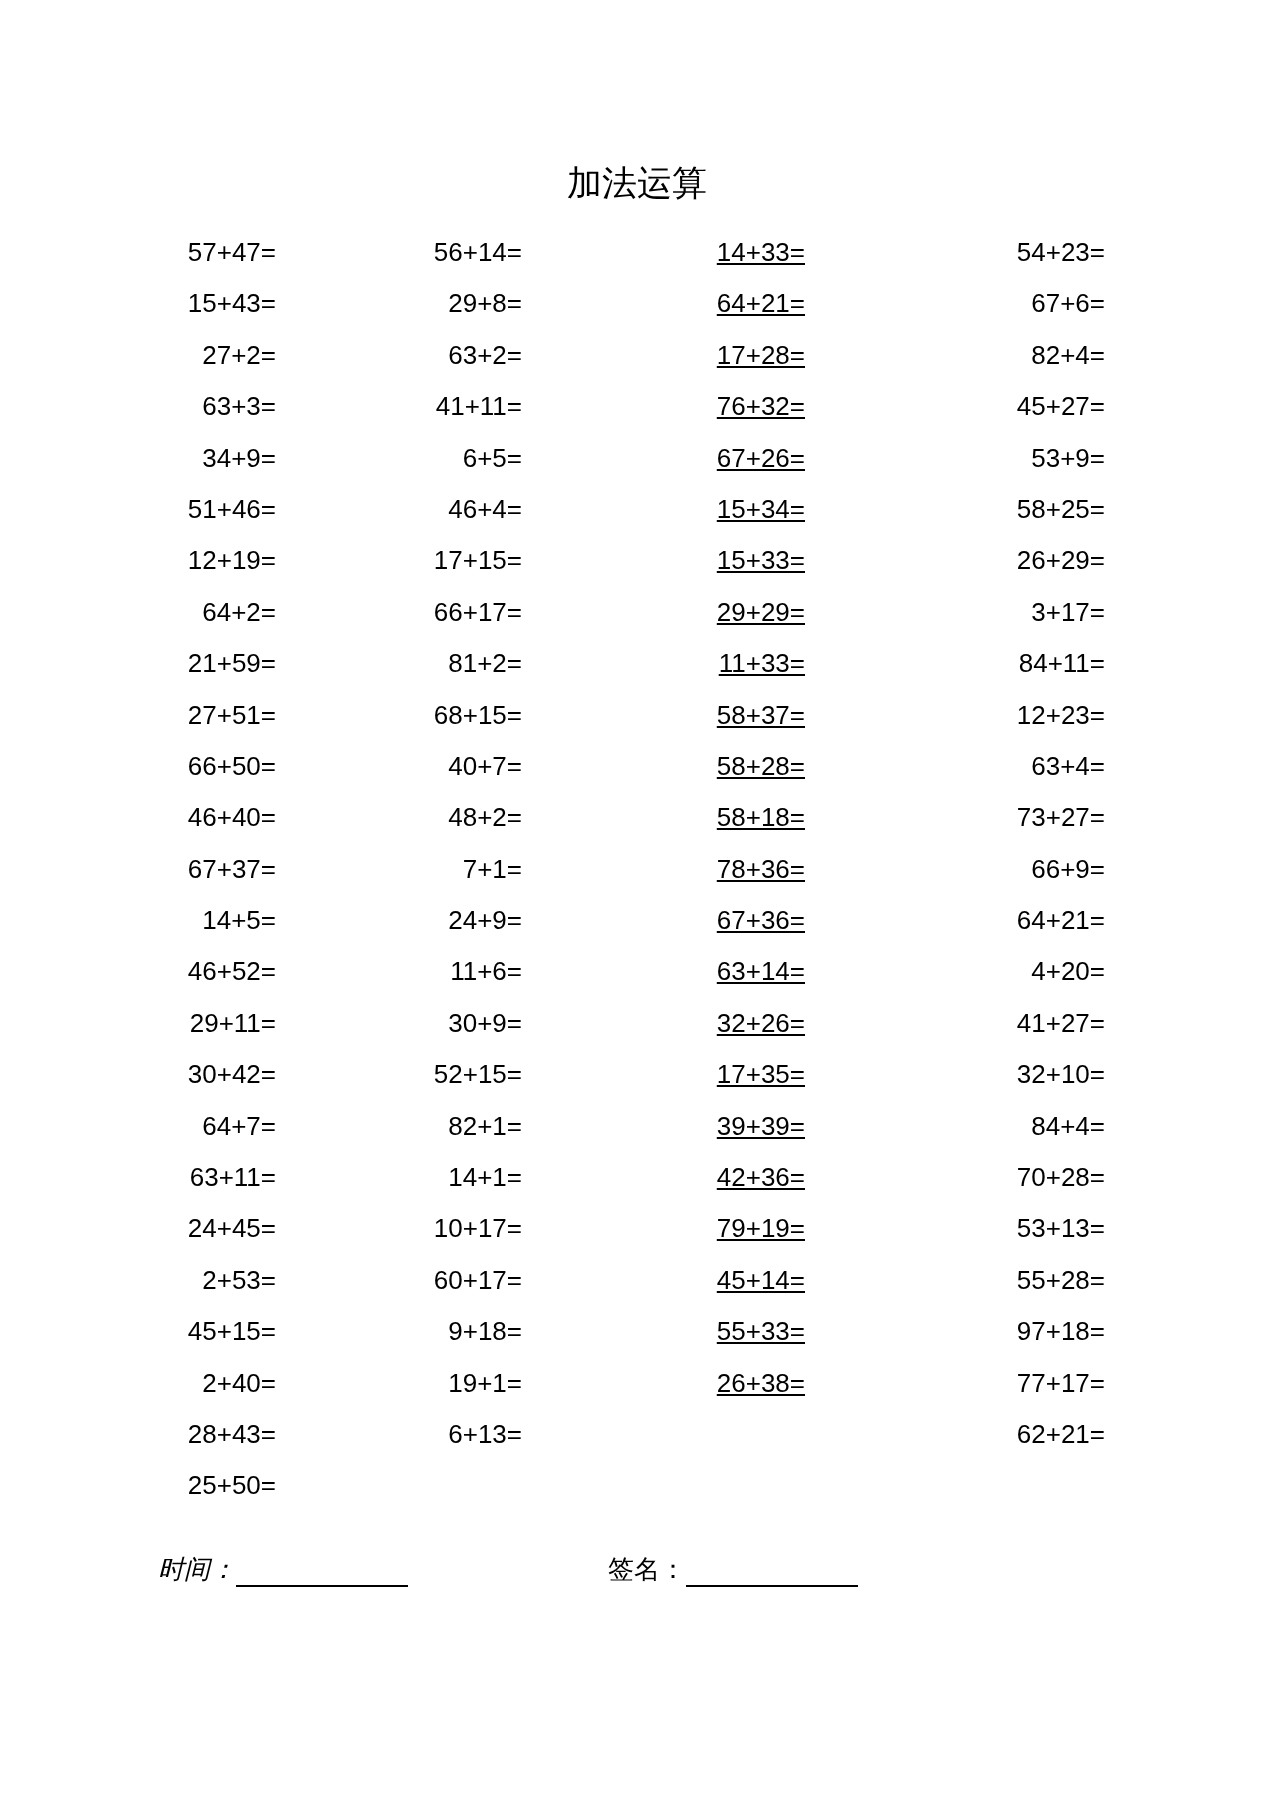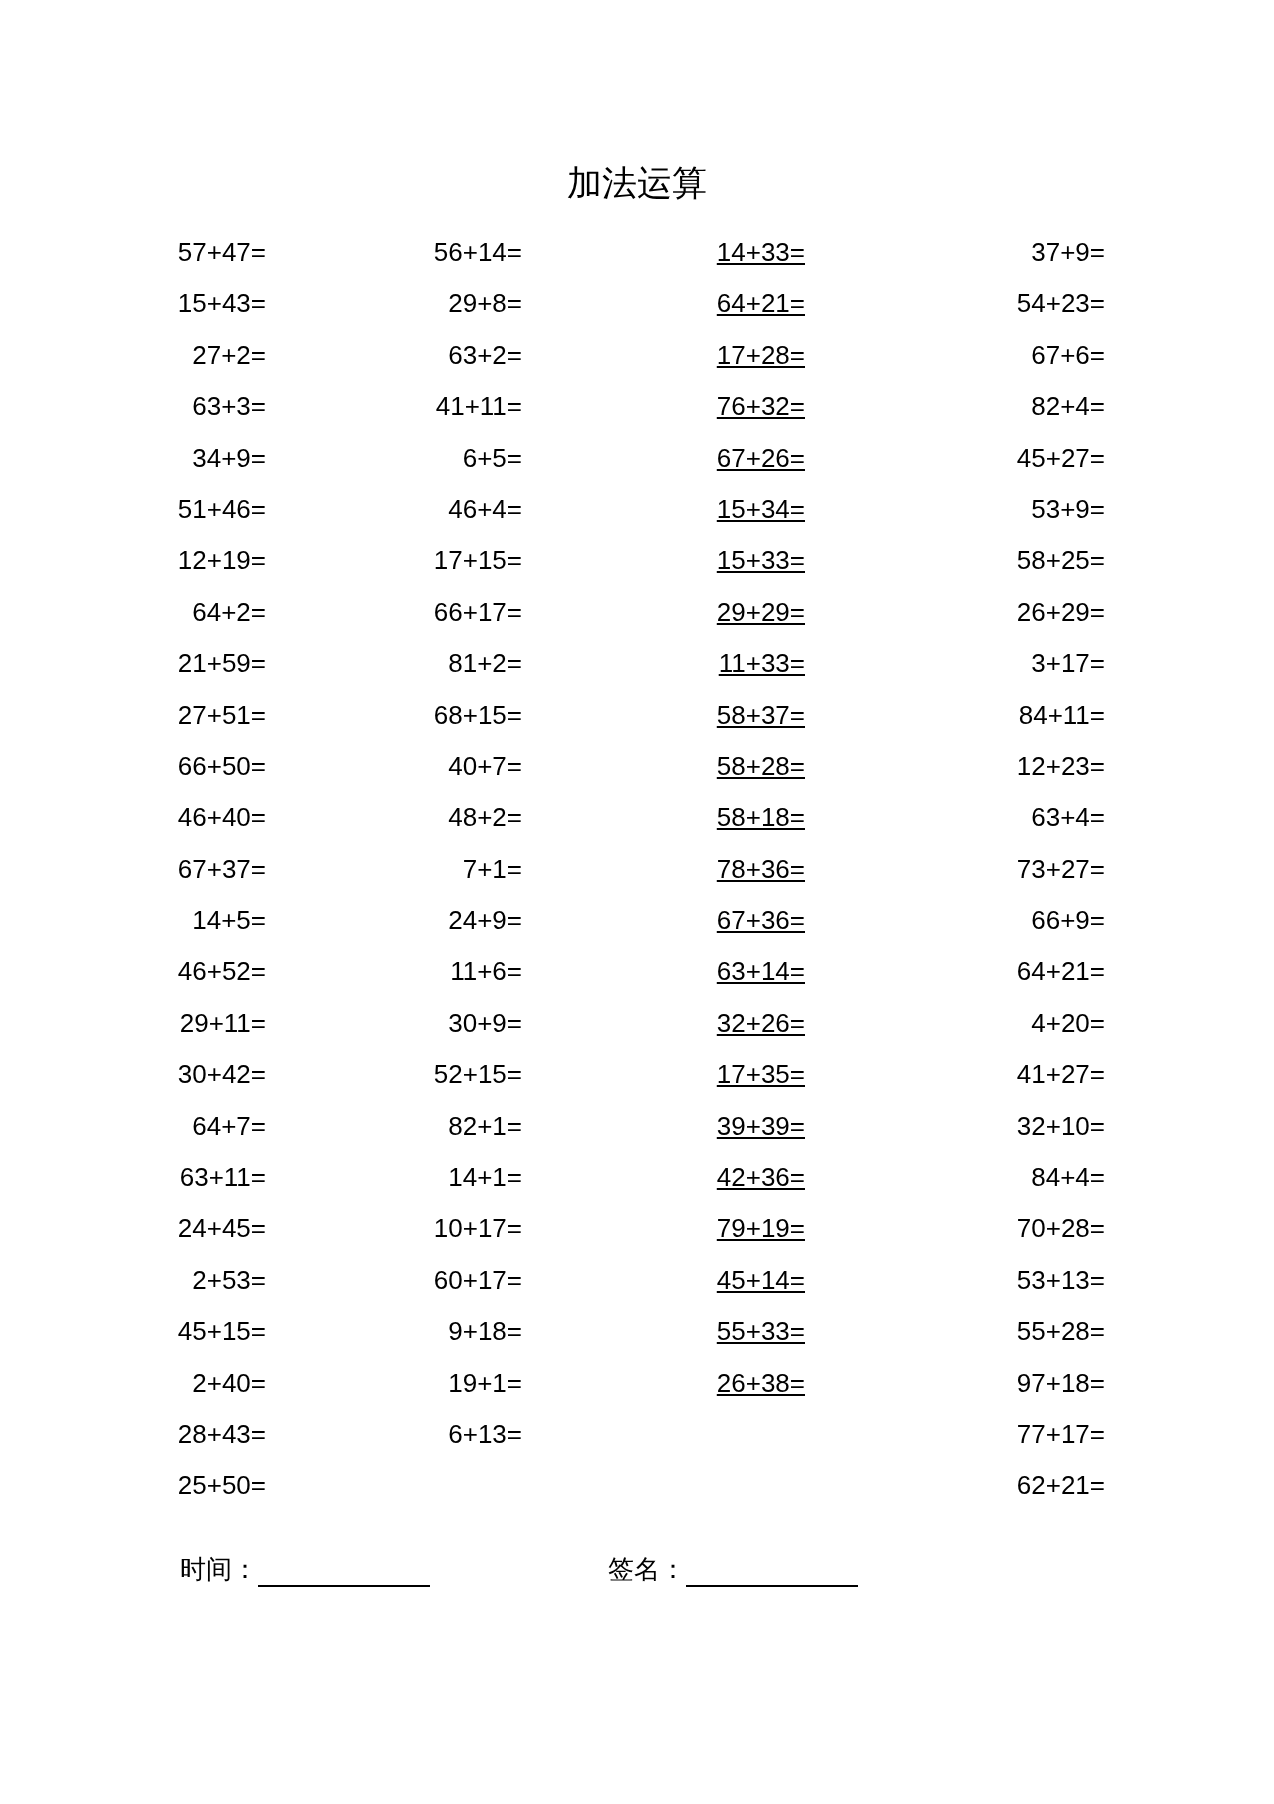--- a/index.html
+++ b/index.html
@@ -31,34 +31,34 @@
   .col {
     position: absolute;
     top: 227px;
     width: 222px;
     text-align: right;
     font-size: 26px;
     line-height: 51.4px;
     color: #000000;
     white-space: nowrap;
   }
-  .col-1 { left: 44px;  }
+  .col-1 { left: 54px;  }
   .col-2 { left: 300px; }
   .col-3 { left: 583px; text-decoration: underline; }
   .col-4 { left: 883px; }
   .problem {
     height: 51.4px;
   }
   .footer-item {
     position: absolute;
     top: 1552px;
     font-size: 26px;
     white-space: nowrap;
   }
-  .footer-item.time      { left: 180px; }
+  .footer-item.time      { left: 158px; font-style: italic; }
   .footer-item.signature { left: 608px; }
   .blank {
     display: inline-block;
     width: 172px;
     height: 30px;
     border-bottom: 2px solid #000000;
     vertical-align: bottom;
   }
 </style>
 </head>
@@ -140,21 +140,20 @@
       <div class="problem">32+26=</div>
       <div class="problem">17+35=</div>
       <div class="problem">39+39=</div>
       <div class="problem">42+36=</div>
       <div class="problem">79+19=</div>
       <div class="problem">45+14=</div>
       <div class="problem">55+33=</div>
       <div class="problem">26+38=</div>
     </div>
   <div class="col col-4">
-      <div class="problem">37+9=</div>
       <div class="problem">54+23=</div>
       <div class="problem">67+6=</div>
       <div class="problem">82+4=</div>
       <div class="problem">45+27=</div>
       <div class="problem">53+9=</div>
       <div class="problem">58+25=</div>
       <div class="problem">26+29=</div>
       <div class="problem">3+17=</div>
       <div class="problem">84+11=</div>
       <div class="problem">12+23=</div>

